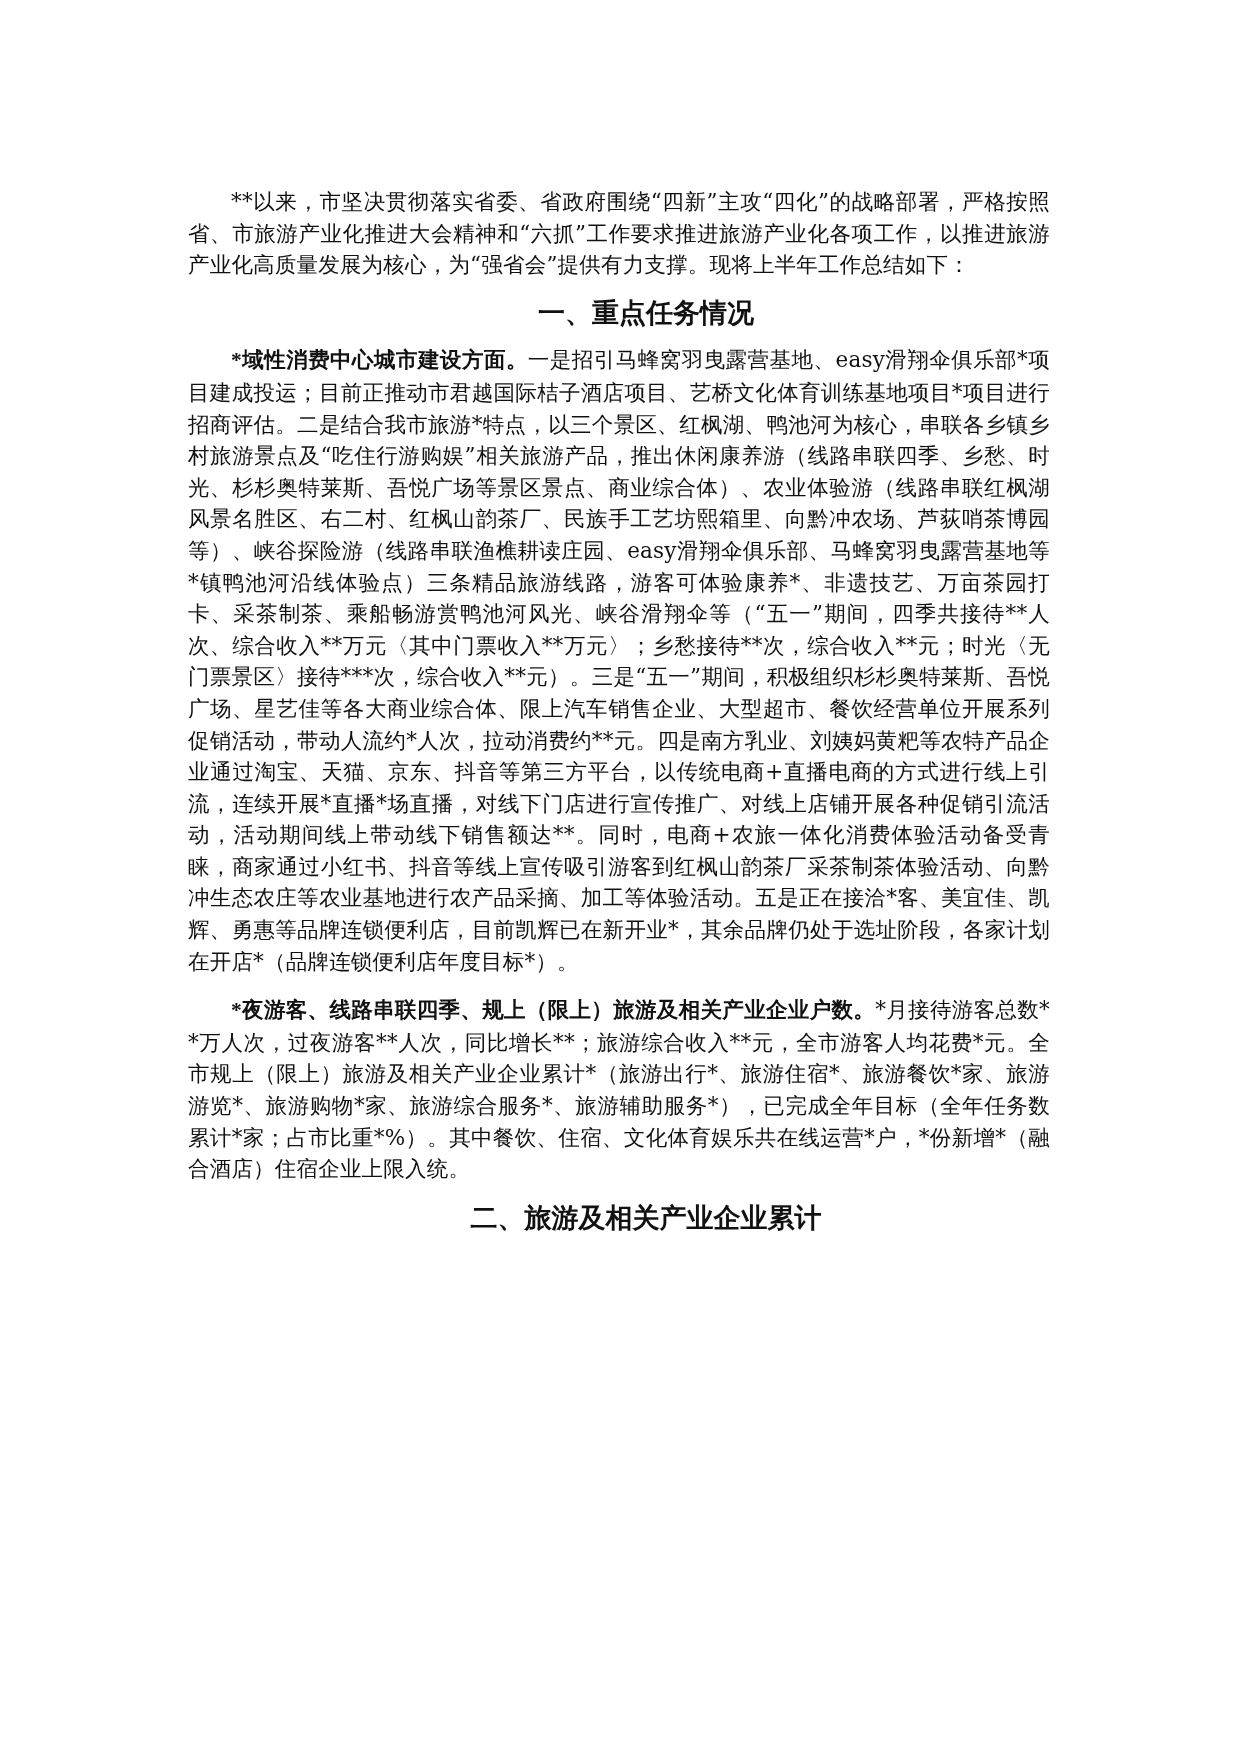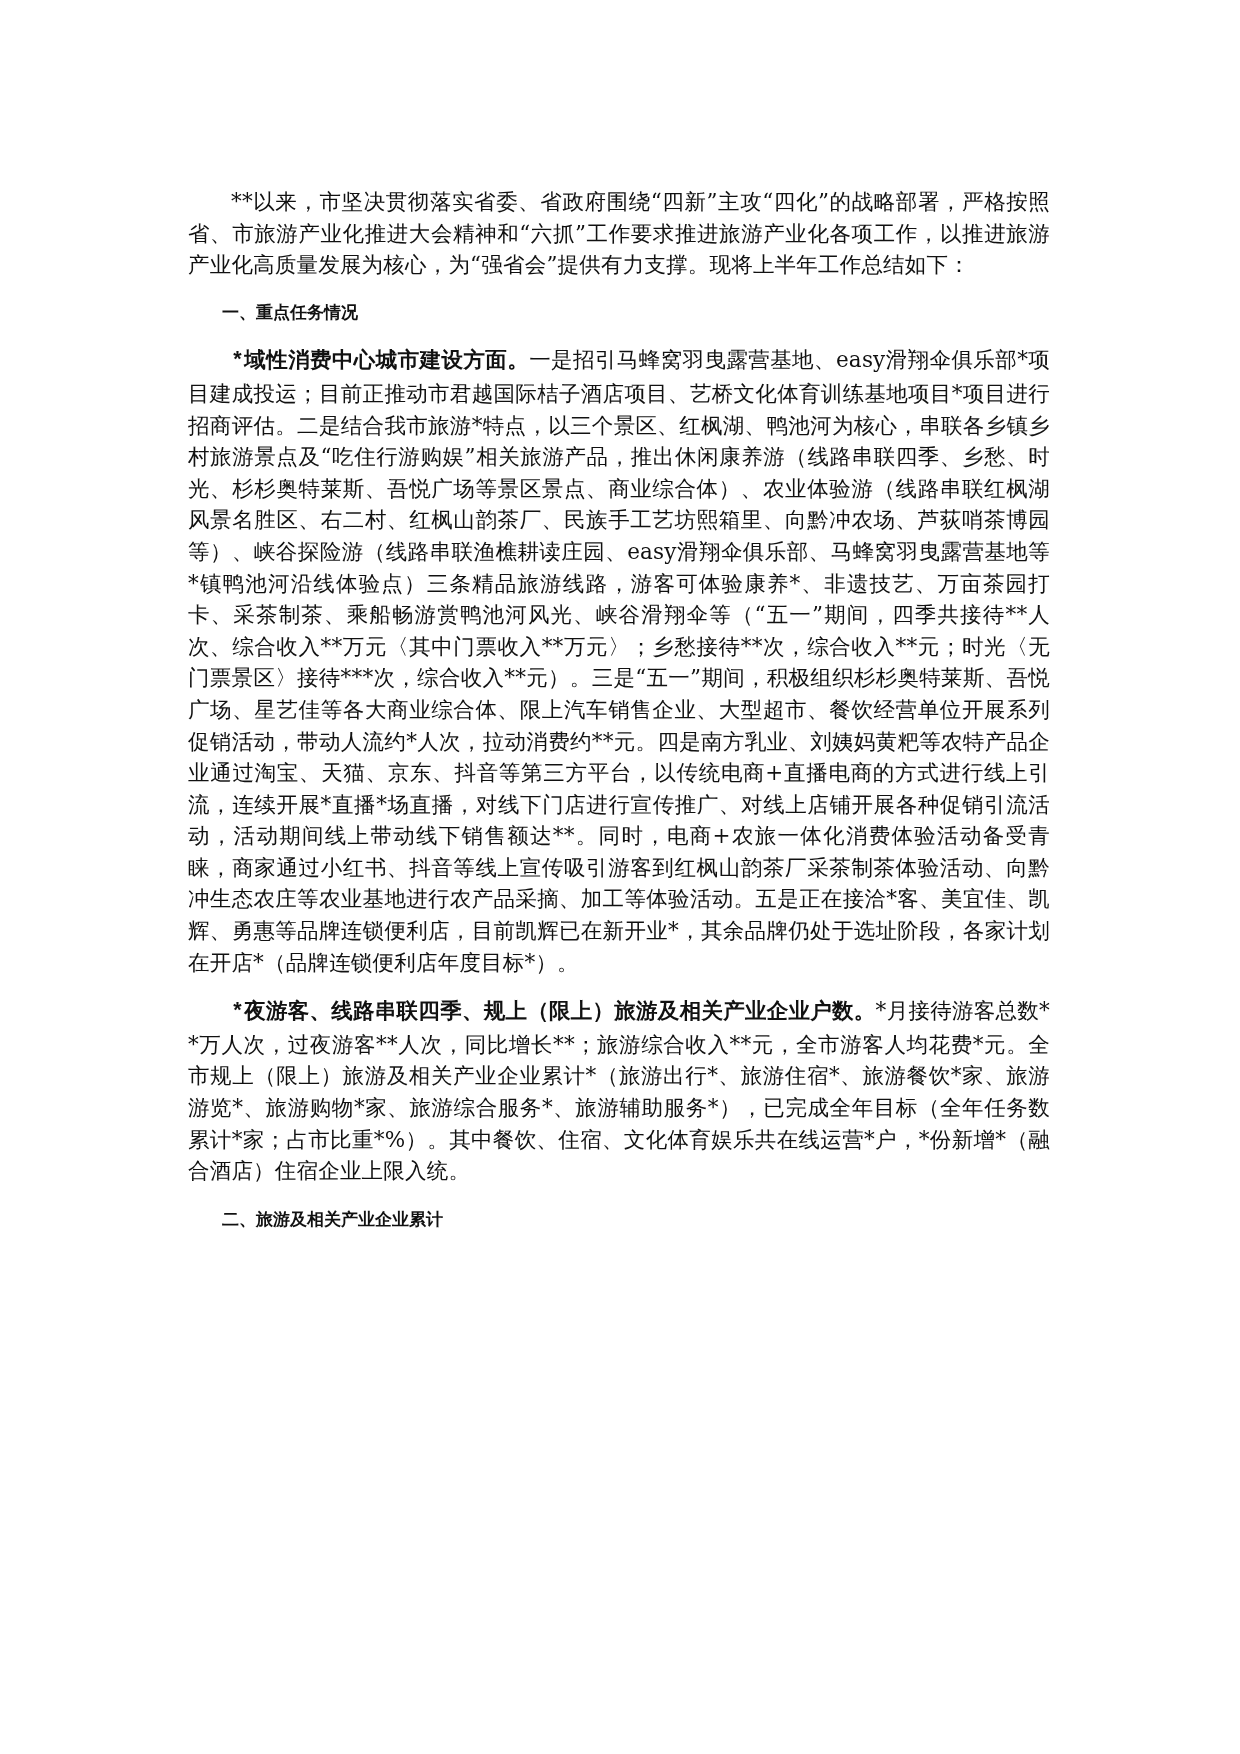--- a/index.html
+++ b/index.html
@@ -27,29 +27,30 @@
       font-size: 21.5px;
       line-height: 31.6px;
       text-indent: 2em;
       text-align: justify;
       text-justify: inter-character;
       letter-spacing: 0.2px;
       word-break: break-all;
     }
     .heading {
       margin: 0;
-      font-size: 17px;
+      font-size: 27px;
       line-height: 31.6px;
       text-indent: 2em;
       font-weight: bold;
       font-family: "DejaVu Sans", "Liberation Sans", sans-serif;
+      text-align: center;
     }
     .bold-lead {
       font-weight: bold;
-      font-family: Liberation Mono, monospace;
+      font-family: Liberation Serif, serif;
     }
     .gap-s { height: 16px; }
     .gap-m { height: 17px; }
   </style>
 </head>
 <body>
 
 <div class="page">
 
   <p class="para">**以来，市坚决贯彻落实省委、省政府围绕“四新”主攻“四化”的战略部署，严格按照省、市旅游产业化推进大会精神和“六抓”工作要求推进旅游产业化各项工作，以推进旅游产业化高质量发展为核心，为“强省会”提供有力支撑。现将上半年工作总结如下：</p>

